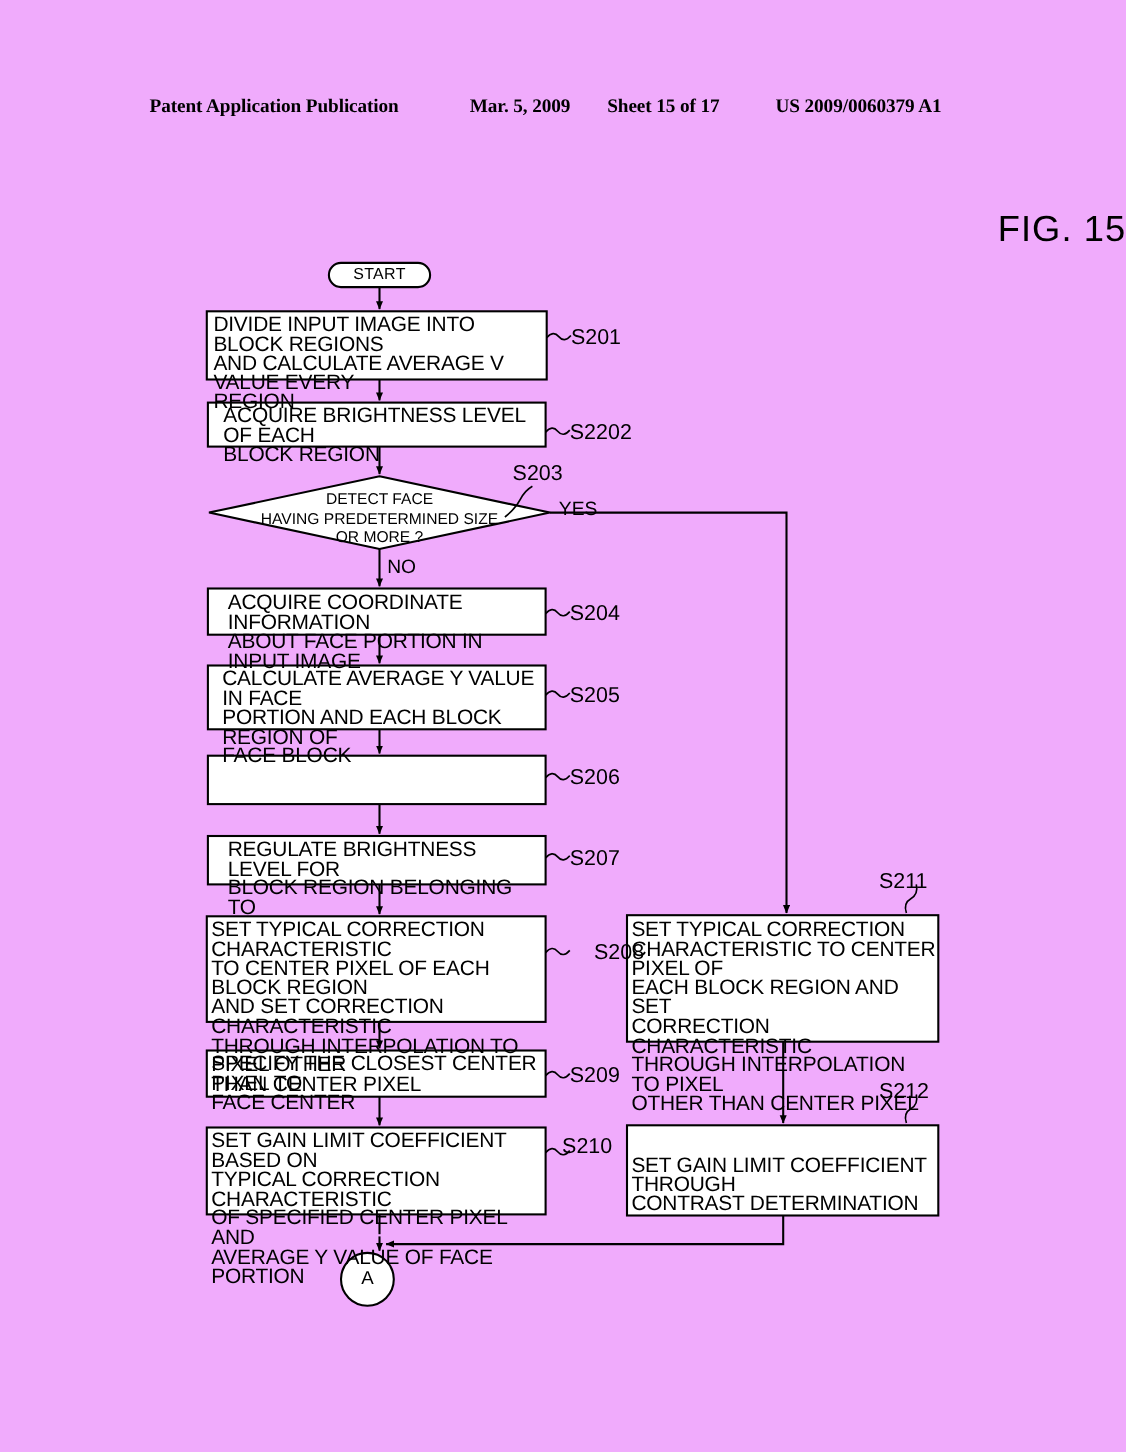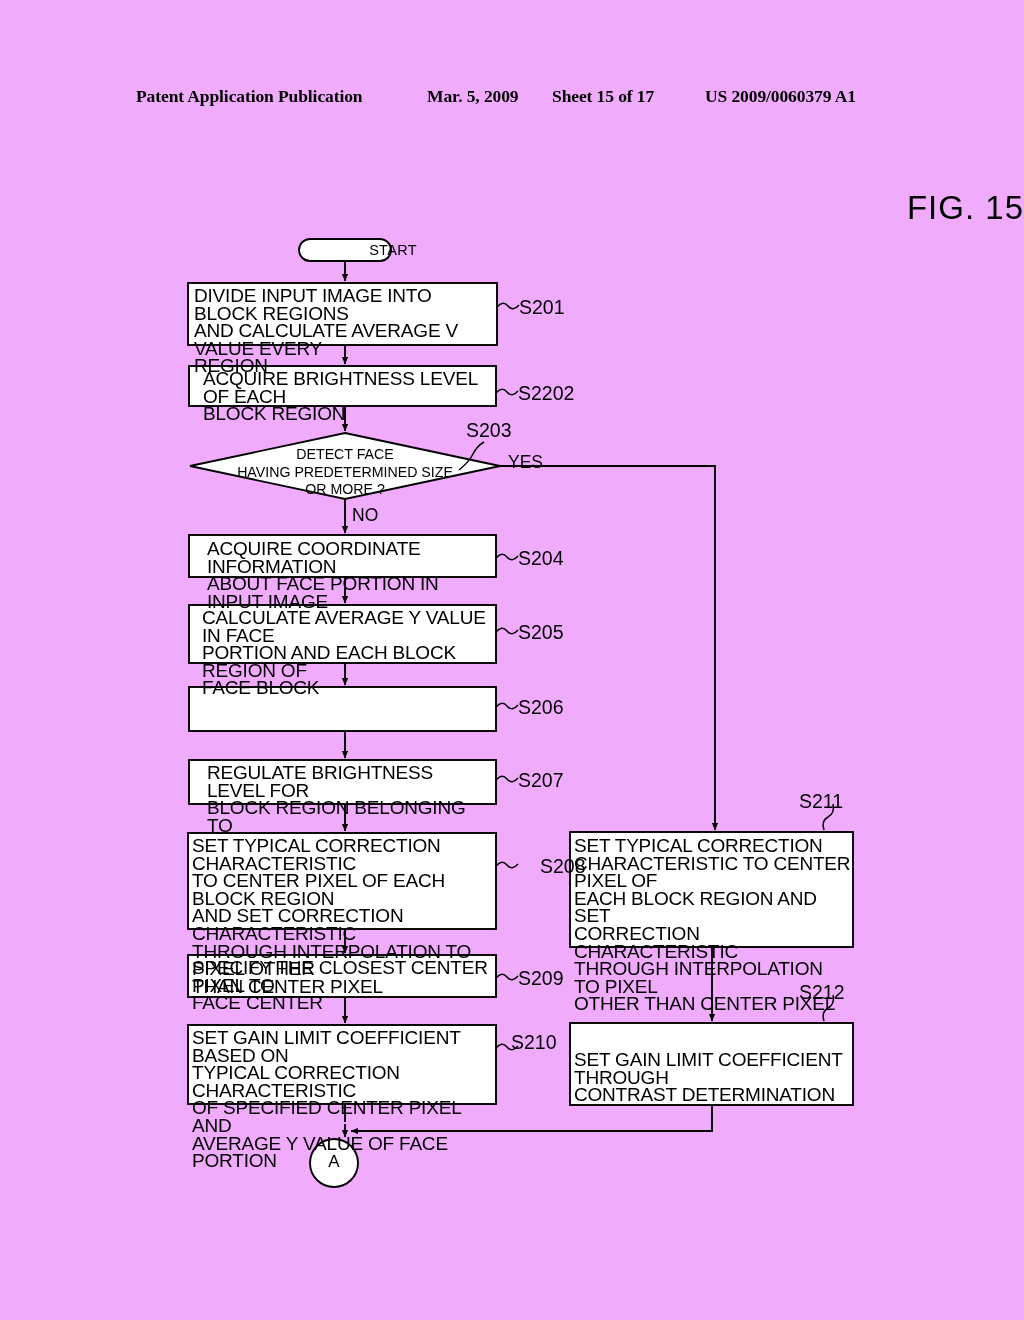--- a/index.html
+++ b/index.html
@@ -181,21 +181,21 @@
       <path d="M496,707 q6,-7 11,-1 q5,6 11,-1" stroke-width="1.5"></path>
       <path d="M496,780 q6,-7 11,-1 q5,6 11,-1" stroke-width="1.5"></path>
       <path d="M496,866 q6,-7 11,-1 q5,6 11,-1" stroke-width="1.5"></path>
       <path d="M496,978 q6,-7 11,-1 q5,6 11,-1" stroke-width="1.5"></path>
       <path d="M496,1048 q6,-7 11,-1 q5,6 11,-1" stroke-width="1.5"></path>
       <path d="M824,830 q-3,-9 4,-13 q7,-4 5,-13" stroke-width="1.5"></path>
       <path d="M824,1021 q-3,-9 4,-13 q7,-4 5,-13" stroke-width="1.5"></path>
     </g>
   </svg>
 
-  <div class="start-label" style="left:299px; top:242px; width:92px;padding-left:48px;">START</div>
+  <div class="start-label" style="left:299px; top:242px; width:92px;">START</div>
 
   <div class="node-text" style="left:194px; top:287px; width:300px;">DIVIDE INPUT IMAGE INTO BLOCK REGIONS
 AND CALCULATE AVERAGE V VALUE EVERY
 REGION</div>
 
   <div class="node-text" style="left:203px; top:370px; width:290px;">ACQUIRE BRIGHTNESS LEVEL OF EACH
 BLOCK REGION</div>
 
   <div class="diamond-text" style="left:205px; top:446px; width:280px;">DETECT FACE
 HAVING PREDETERMINED SIZE

